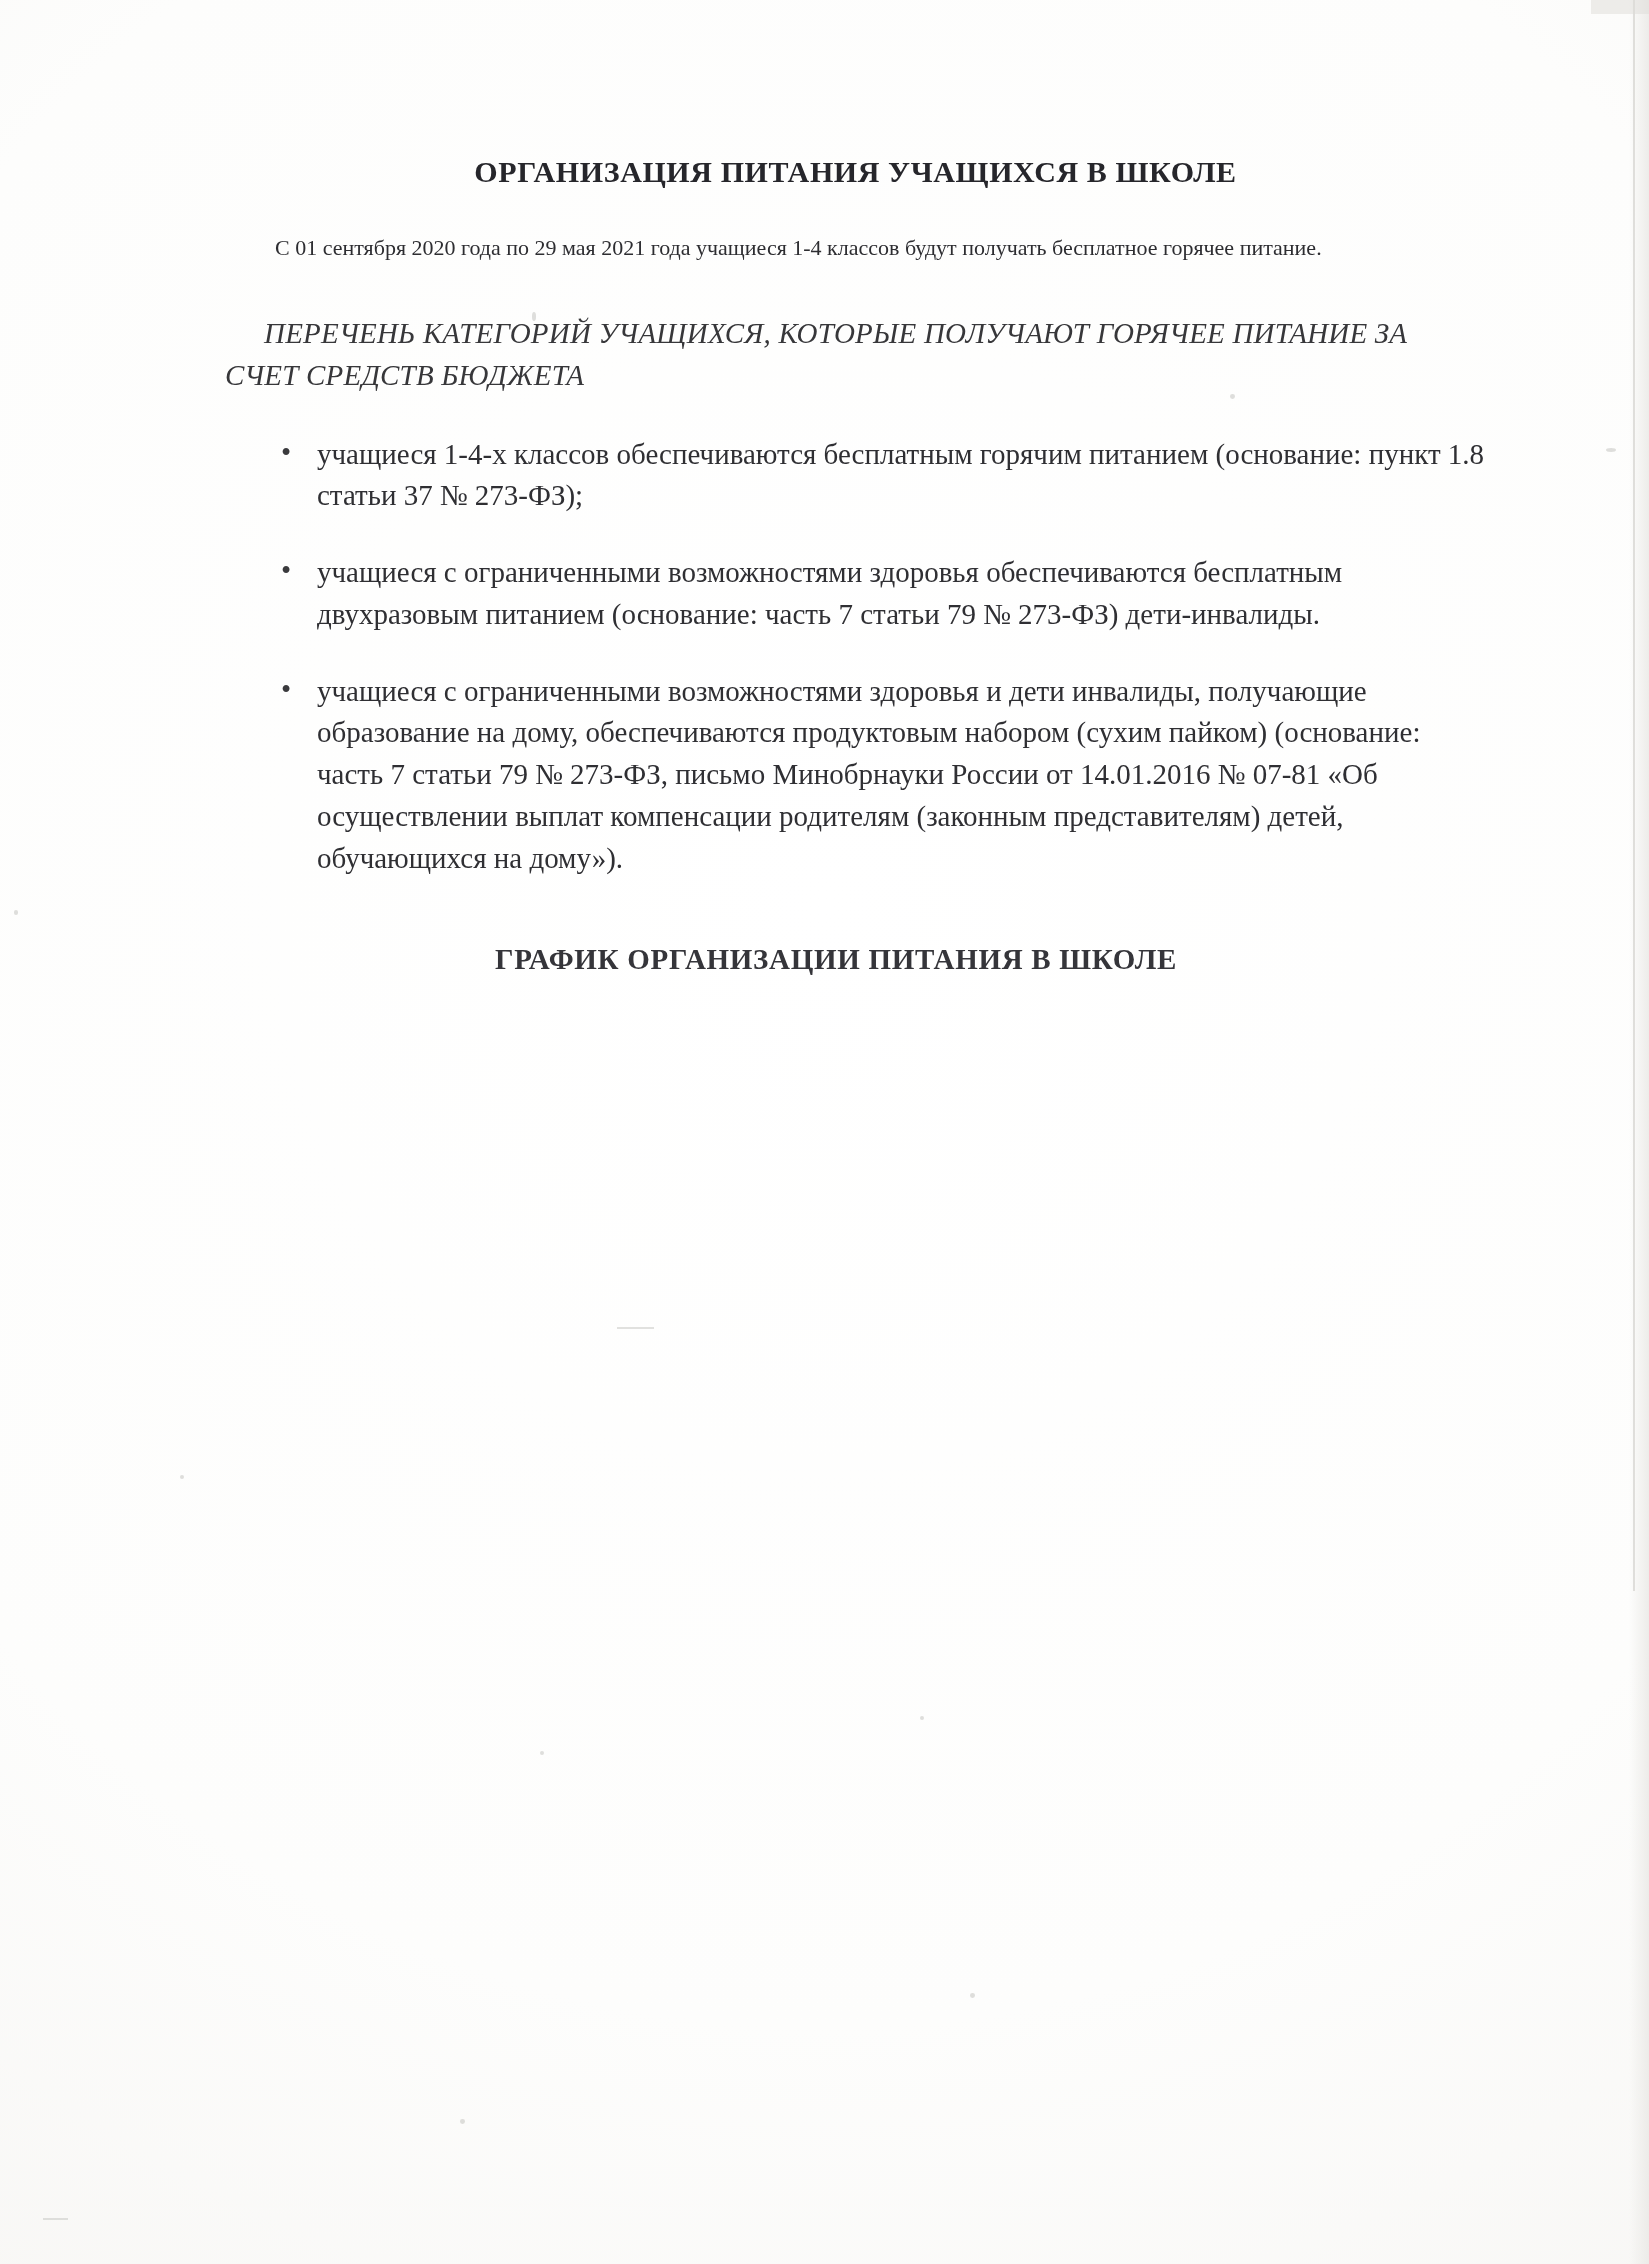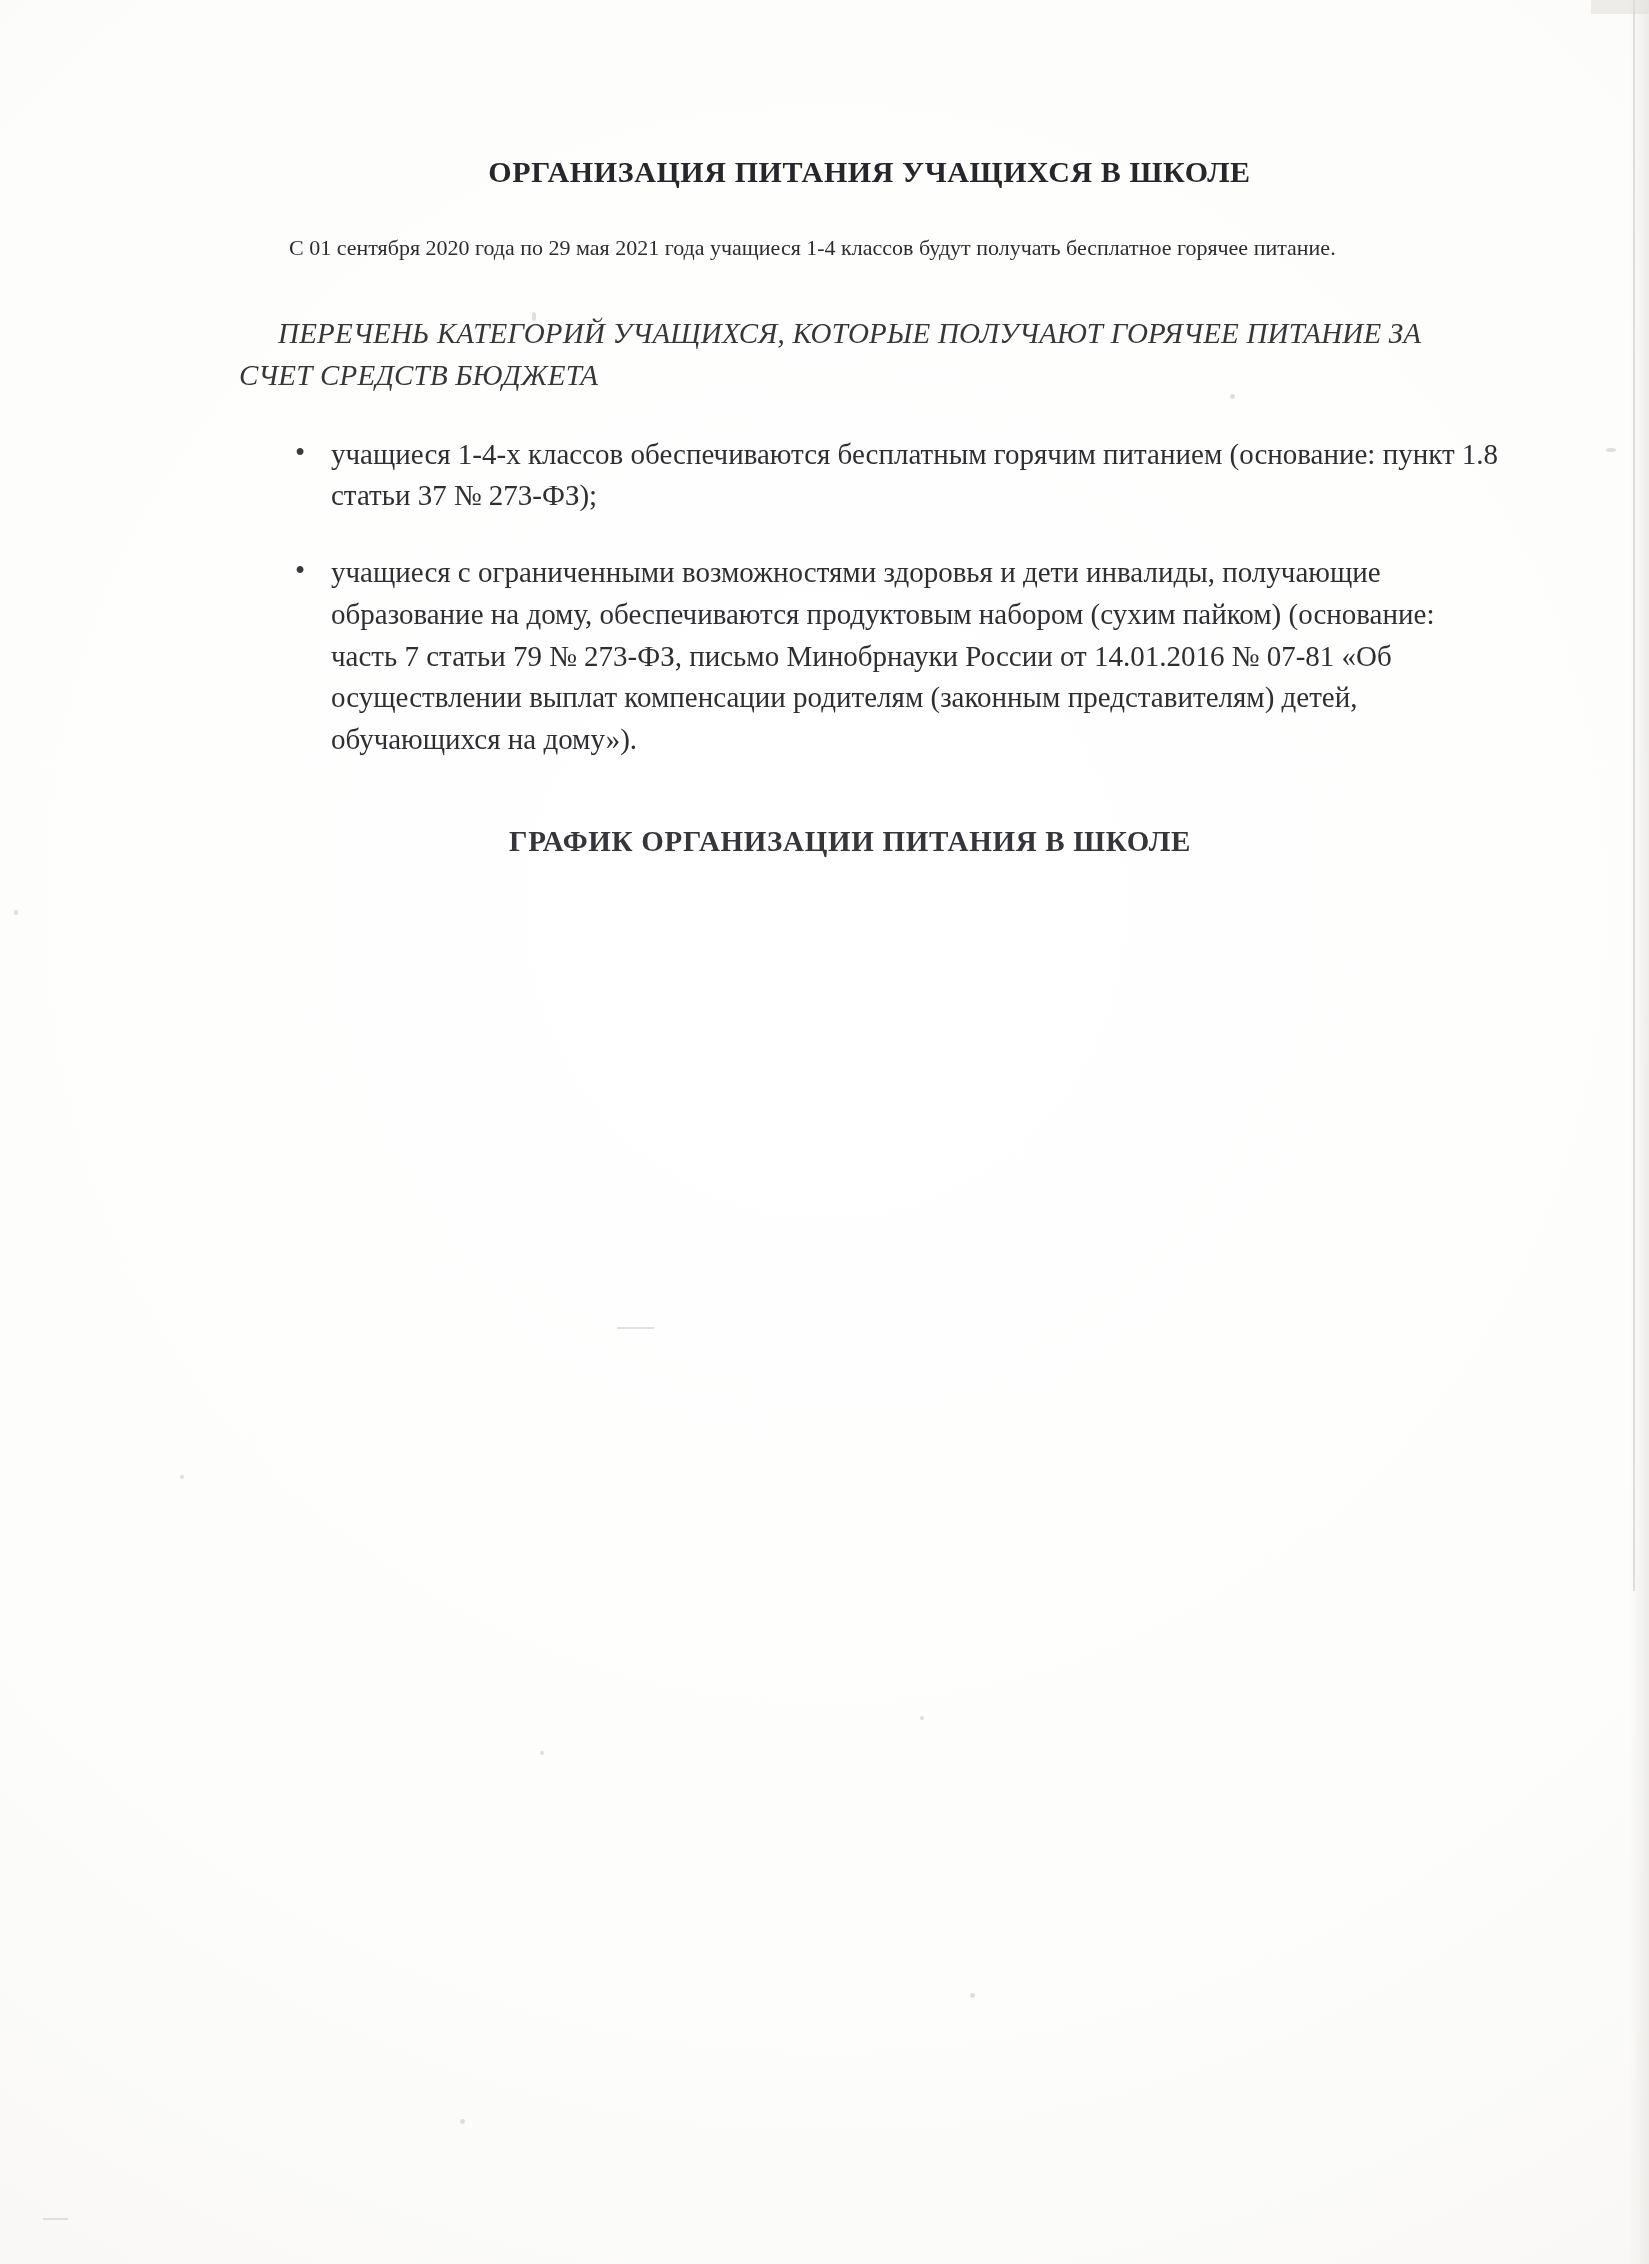--- a/index.html
+++ b/index.html
@@ -59,21 +59,21 @@
     opacity: .45;
   }
   .hair {
     position: absolute;
     background: #c4c3bf;
     opacity: .5;
   }
 
   .content {
     position: absolute;
-    left: 239px;
+    left: 225px;
     top: 0;
     width: 1261px;
   }
 
   h1.doc-title {
     margin: 0;
     padding-top: 155px;
     font-size: 30px;
     font-weight: bold;
     letter-spacing: 0.6px;
@@ -170,20 +170,21 @@
 
     <h1 class="doc-title">ОРГАНИЗАЦИЯ ПИТАНИЯ УЧАЩИХСЯ В ШКОЛЕ</h1>
 
 
     <p class="para indent">С 01 сентября 2020 года по 29 мая 2021 года учащиеся 1-4 классов будут получать бесплатное горячее питание.</p>
 
     <p class="section-head">ПЕРЕЧЕНЬ КАТЕГОРИЙ УЧАЩИХСЯ, КОТОРЫЕ ПОЛУЧАЮТ ГОРЯЧЕЕ ПИТАНИЕ ЗА СЧЕТ СРЕДСТВ БЮДЖЕТА</p>
 
     <ul class="cats">
       <li>учащиеся 1-4-х классов обеспечиваются бесплатным горячим питанием (основание: пункт 1.8 статьи   37   № 273-ФЗ);</li>
+      <li>учащиеся с ограниченными возможностями здоровья обеспечиваются бесплатным двухразовым питанием (основание: часть 7 статьи 79 № 273-ФЗ) дети-инвалиды.</li>
       <li>учащиеся с ограниченными возможностями здоровья и дети инвалиды, получающие образование на дому, обеспечиваются продуктовым набором (сухим пайком) (основание: часть 7 статьи 79 № 273-ФЗ, письмо Минобрнауки России от 14.01.2016 № 07-81 «Об осуществлении выплат компенсации родителям (законным представителям) детей, обучающихся на дому»).</li>
     </ul>
 
     <h2 class="schedule-title">ГРАФИК ОРГАНИЗАЦИИ ПИТАНИЯ В ШКОЛЕ</h2>
 
   </div>
 </div>
 
 
 </body></html>

